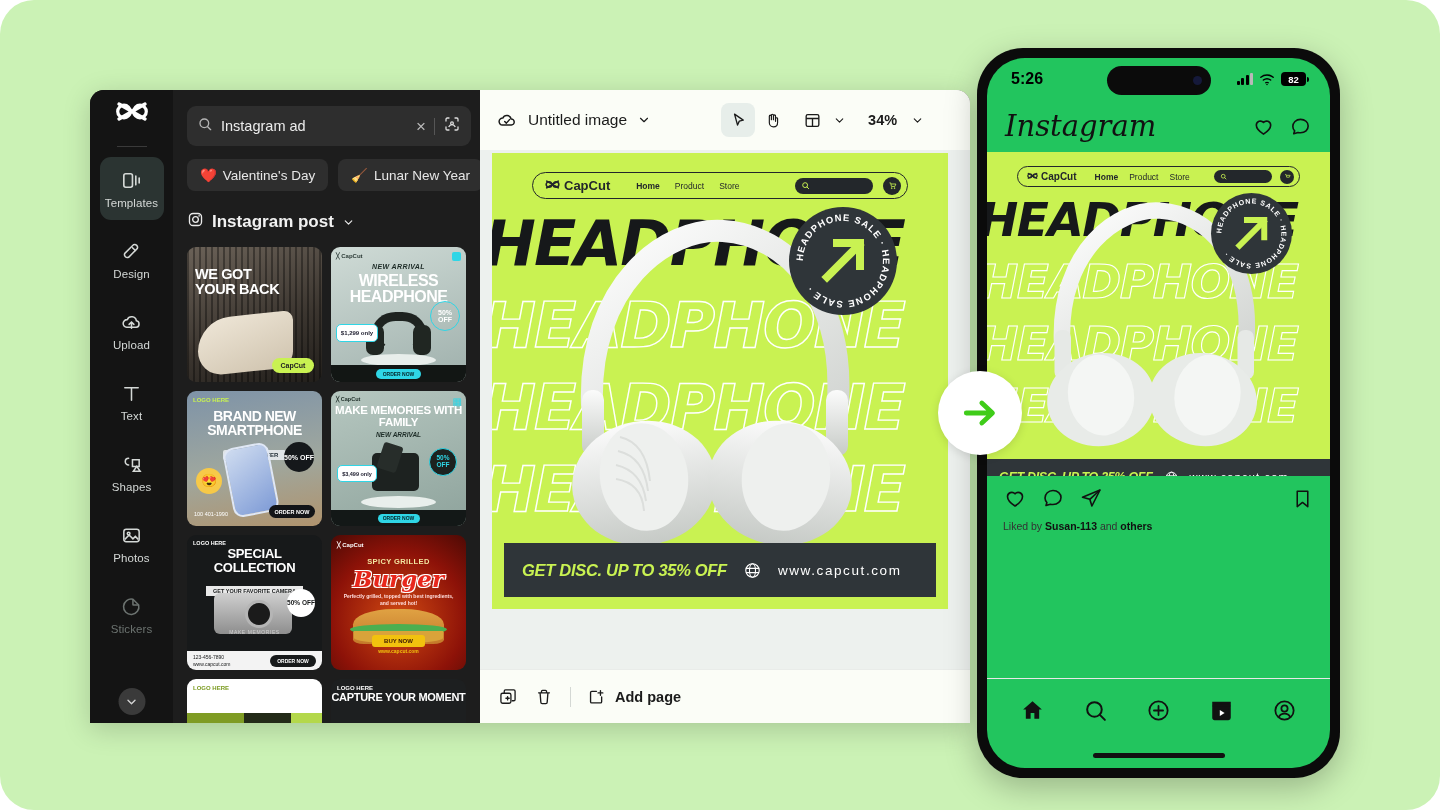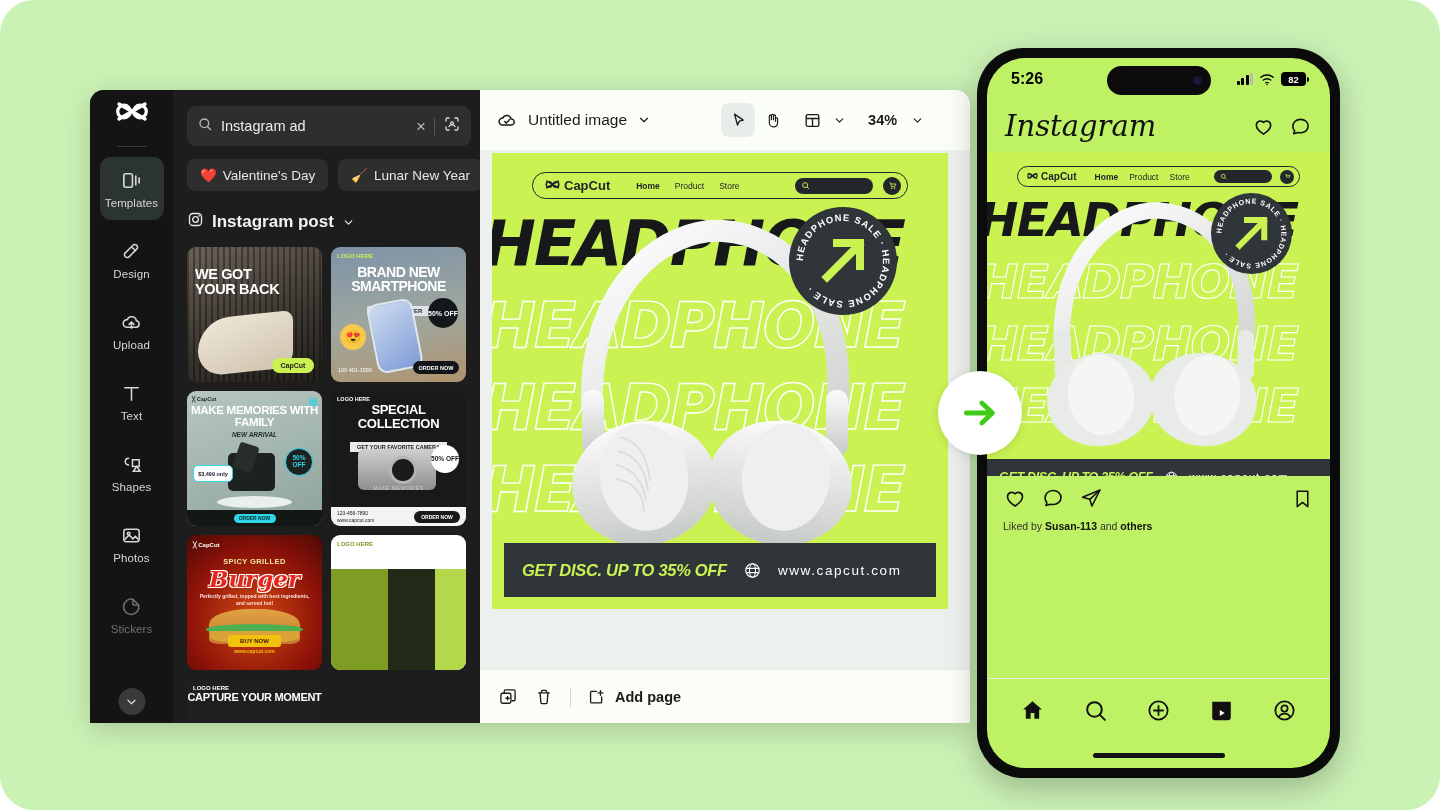--- a/index.html
+++ b/index.html
@@ -186,21 +186,21 @@
 
   
   #phone {
     position: absolute; left: 977px; top: 48px;
     width: 363px; height: 730px;
     background: #0b0b0b; border-radius: 46px;
     padding: 10px;
     box-shadow: 0 10px 32px rgba(0,0,0,.25);
   }
   .screen {
-    width: 100%; height: 100%; background: #bef264;
+    width: 100%; height: 100%; background: #22c55e;
     border-radius: 38px; overflow: hidden; position: relative;
     display: flex; flex-direction: column;
   }
   .statusbar {
     height: 42px; flex:0 0 42px; display:flex; align-items:center;
     padding: 0 24px; position: relative;
   }
   .st-time { font-size: 16px; font-weight: 600; color:#000; }
   .island {
     position:absolute; left:50%; transform:translateX(-50%); top:8px;
@@ -398,20 +398,35 @@
 
       <div class="grid">
 
         <div class="thumb" style="background:linear-gradient(160deg,#6b6258,#3b352f 60%,#221f1b);">
           <div style="position:absolute;inset:0;opacity:.35;background:repeating-linear-gradient(90deg,#000 0 2px,transparent 2px 6px)"></div>
           <div style="position:absolute;left:8px;top:20px;right:30%;color:#fff;font-weight:bold;font-size:14.5px;line-height:1.02;letter-spacing:-.4px;">WE GOT YOUR BACK</div>
           <div style="position:absolute;left:8%;bottom:8%;width:70%;height:42%;background:linear-gradient(160deg,#efe7d8,#cfc3ae);border-radius:32px 10px 16px 26px;transform:skewY(-6deg);"></div>
           <div style="position:absolute;right:8px;bottom:9px;width:42px;height:15px;border-radius:9px;background:#C9F252;color:#222;font-size:7px;font-weight:bold;display:flex;align-items:center;justify-content:center;">CapCut</div>
         </div>
 
+        <div class="thumb" style="background:linear-gradient(160deg,#cfdbd6,#9fb0ac);">
+          <div style="position:absolute;left:5px;top:5px;font-size:6px;color:#2b3a36;font-weight:bold;">╳ CapCut</div>
+          <div style="position:absolute;right:5px;top:5px;width:9px;height:9px;background:#2fd6e6;border-radius:2px"></div>
+          <div class="tt" style="top:16px;font-size:7px;font-weight:bold;font-style:italic;color:#1c2a26;letter-spacing:.4px">NEW ARRIVAL</div>
+          <div class="tt" style="top:26px;font-size:16px;font-weight:bold;color:#fff;line-height:1.02;letter-spacing:-.5px;">WIRELESS HEADPHONE</div>
+          <div style="position:absolute;left:30%;top:48%;width:40%;height:34%;border:9px solid #1e2320;border-radius:44% 44% 48% 48%;border-bottom-color:transparent;"></div>
+          <div style="position:absolute;left:26%;top:58%;width:13%;height:22%;background:#202622;border-radius:7px"></div>
+          <div style="position:absolute;right:26%;top:58%;width:13%;height:22%;background:#202622;border-radius:7px"></div>
+          <div style="position:absolute;left:22%;bottom:12%;width:56%;height:9%;background:#e8eeeb;border-radius:50%"></div>
+          <div style="position:absolute;right:6px;top:40%;width:30px;height:30px;border-radius:50%;border:1.3px solid #2fd6e6;color:#fff;font-size:7px;font-weight:bold;display:flex;align-items:center;justify-content:center;text-align:center;line-height:1">50% OFF</div>
+          <div style="position:absolute;left:5px;top:57%;width:42px;height:18px;border-radius:5px;background:#fff;border:1px solid #2fd6e6;color:#223;font-size:6px;font-weight:bold;display:flex;align-items:center;justify-content:center;text-align:center;line-height:1.1">$1,299 only</div>
+          <div style="position:absolute;left:0;right:0;bottom:0;height:17px;background:#121614;display:flex;align-items:center;justify-content:center;gap:14px;">
+            <div style="width:45px;height:10px;border-radius:6px;background:#2fd6e6;color:#04262b;font-size:5px;font-weight:bold;display:flex;align-items:center;justify-content:center">ORDER NOW</div>
+          </div>
+        </div>
 
         <div class="thumb" style="background:linear-gradient(170deg,#7e93a8,#9fa79e 55%,#b0936d);">
           <div style="position:absolute;left:6px;top:6px;color:#C9F252;font-size:6px;font-weight:bold;line-height:1.05">LOGO HERE</div>
           <div class="tt" style="top:18px;font-size:14px;font-weight:bold;color:#fff;line-height:1.03;letter-spacing:-.5px">BRAND NEW SMARTPHONE</div>
           <div class="tt" style="top:52px;"><span style="display:inline-block;background:#dfe4e7;color:#1d2a33;font-size:6px;font-weight:bold;padding:2px 8px;border-radius:2px">SPECIAL OFFER</span></div>
           <div style="position:absolute;left:30%;top:40%;width:34%;height:52%;background:linear-gradient(150deg,#cfdcf0,#7e9bd6);border-radius:10px;transform:rotate(-11deg);border:2px solid #dfe7f5"></div>
           <div style="position:absolute;right:8px;top:38%;width:30px;height:30px;border-radius:50%;background:#15181b;color:#fff;font-size:7px;font-weight:bold;display:flex;align-items:center;justify-content:center;text-align:center;line-height:1">50% OFF</div>
           <div style="position:absolute;left:9px;bottom:24%;width:26px;height:26px;border-radius:50%;background:#f7c948;display:flex;align-items:center;justify-content:center;font-size:13px">😍</div>
           <div style="position:absolute;left:7px;bottom:8px;color:#fff;font-size:5.5px;line-height:1.3">100 401-1990</div>
           <div style="position:absolute;right:7px;bottom:8px;width:46px;height:13px;border-radius:8px;background:#121417;color:#fff;font-size:5.5px;font-weight:bold;display:flex;align-items:center;justify-content:center">ORDER NOW</div>

